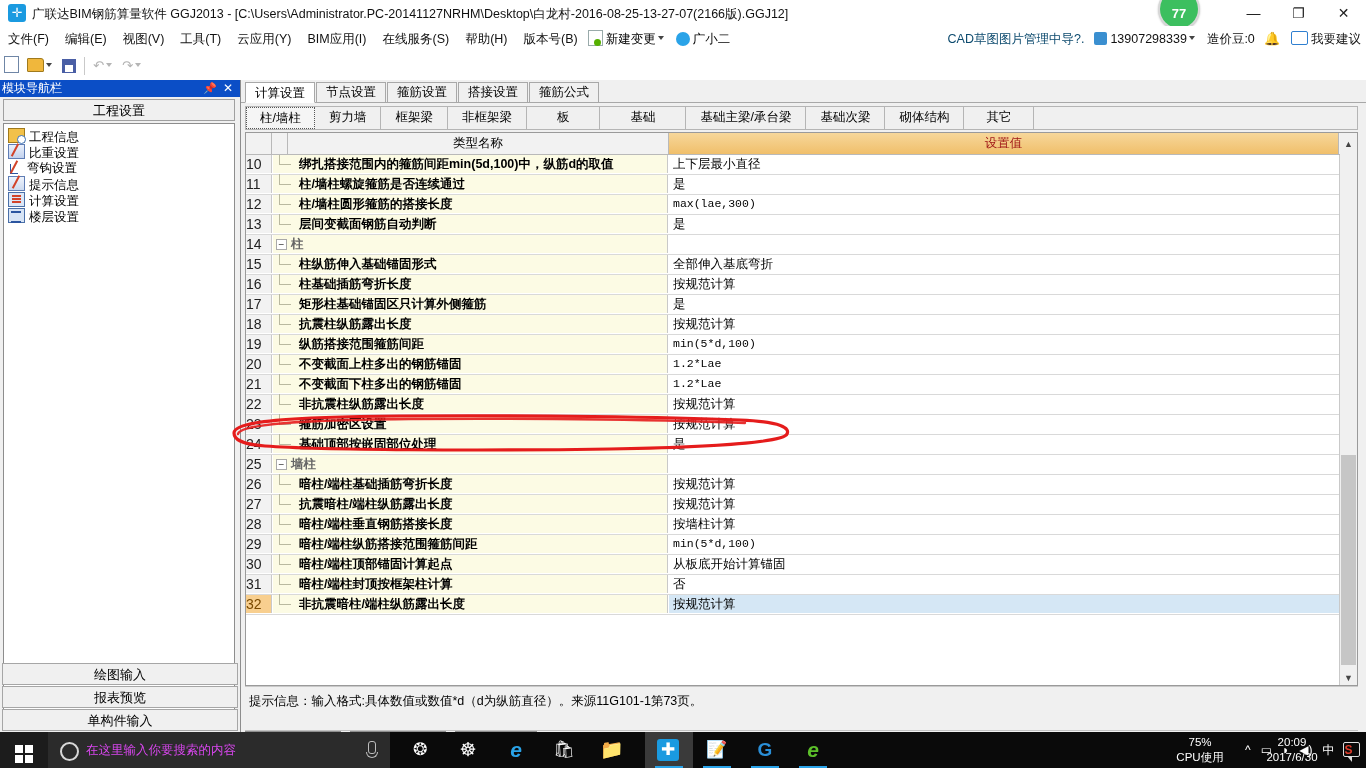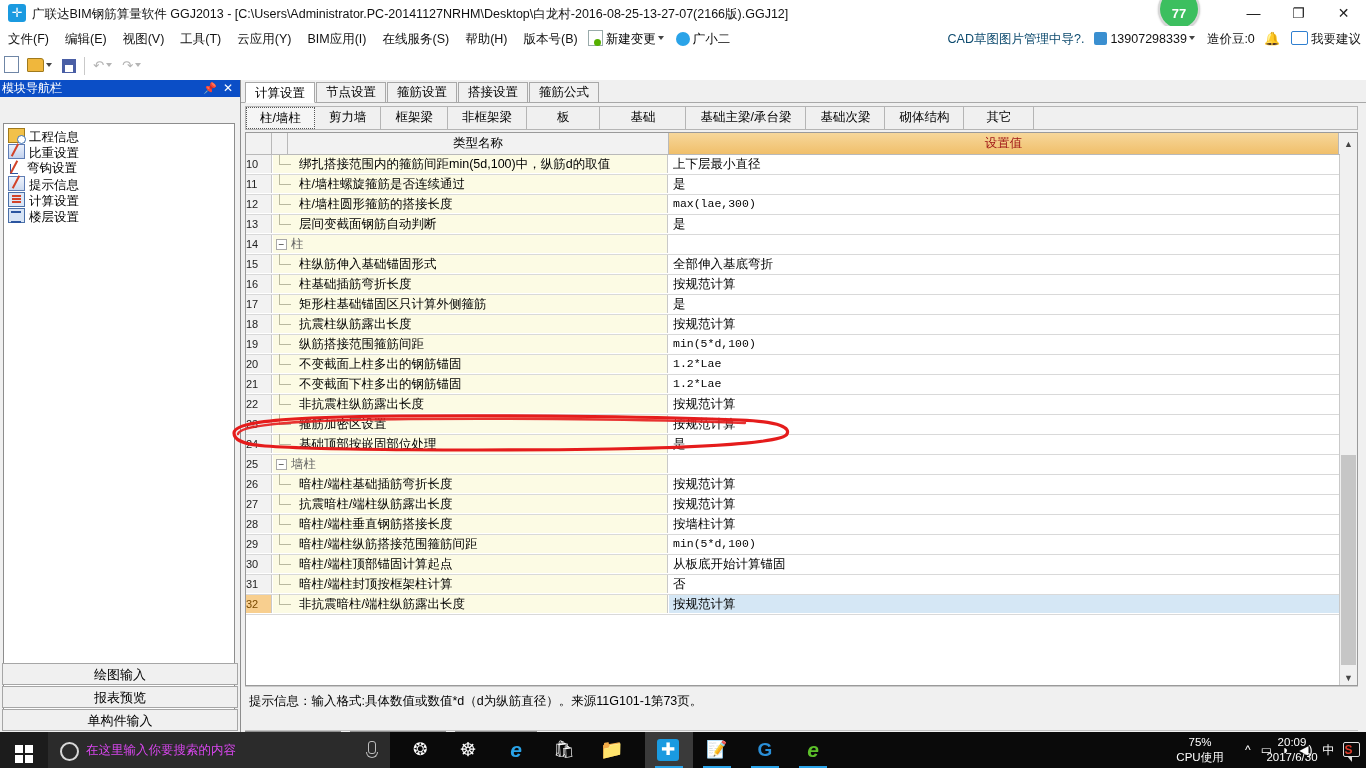--- a/index.html
+++ b/index.html
@@ -139,26 +139,26 @@
   .gh{position:absolute;top:0;height:22px;line-height:21px;text-align:center;font-size:12.5px;
       border-right:1px solid #b9b9b9;border-bottom:1px solid #b9b9b9;box-sizing:border-box;}
   #gh-num{left:0;width:26px;background:#f2f2f2;}
   #gh-gap{left:26px;width:16px;background:#f2f2f2;}
   #gh-name{left:42px;width:381px;background:#f2f2f2;}
   #gh-val{left:423px;width:670px;background:linear-gradient(#f7d79a,#f0bf6b);color:#a01818;}
   #gh-tail{left:1093px;width:18px;background:#f2f2f2;border-right:none;}
   #rows{position:absolute;left:0;top:22px;width:1093px;height:532px;overflow:hidden;}
   .row{height:19px;position:relative;border-bottom:1px solid #d9d9d9;}
   .r-num{position:absolute;left:0;top:0;width:26px;height:18px;line-height:18px;text-align:right;
-    padding-right:20px;box-sizing:border-box;font-size:11px;background:#f2f2f2;
+    padding-right:20px;box-sizing:border-box;font-size:14px;background:#f2f2f2;
     border-right:1px solid #c9c9c9;color:#222;}
   .r-num.cur{background:#f8cf8f;color:#7a4a00;}
   .r-tree{position:absolute;left:27px;top:0;width:395px;height:18px;background:#fcfbe4;
     border-right:1px solid #c9c9c9;box-sizing:border-box;}
-  .r-name{position:absolute;left:0;top:0;height:26px;line-height:18px;font-size:12.5px;white-space:nowrap;}
+  .r-name{position:absolute;left:0;top:0;height:26px;line-height:18px;font-size:12.5px;white-space:nowrap;font-weight:bold;}
   .dash{position:absolute;left:6px;top:9px;width:12px;height:1px;background:#b9b9a0;}
   .vline{position:absolute;left:6px;top:-1px;width:1px;height:10px;background:#b9b9a0;}
   .expander{position:absolute;left:3px;top:4px;width:11px;height:11px;border:1px solid #a9a9a9;background:#fff;
     font-size:10px;line-height:9px;text-align:center;color:#333;box-sizing:border-box;}
   .r-val{position:absolute;left:423px;top:0;width:670px;height:18px;line-height:18px;
     font-size:12.5px;padding-left:4px;box-sizing:border-box;background:#fff;white-space:nowrap;}
   .row.group .r-tree{background:#fcfbe4;}
   .row.group .r-name{color:#666;padding-left:18px;}
   .row.group .r-val{background:#fff;}
   .row.sel .r-val{background:#d5e7f5;}
@@ -248,20 +248,21 @@
   <div class="tb tb-dis">↶<span class="caret caret-dis"></span></div>
   <div class="tb tb-dis">↷<span class="caret caret-dis"></span></div>
 </div>
 
 <div id="leftpanel">
   <div id="lp-title">
     <span>模块导航栏</span>
     <span id="lp-pin">📌</span>
     <span id="lp-close">✕</span>
   </div>
+  <div id="lp-header">工程设置</div>
   <div id="lp-list">
     <div class="lp-item" style="margin-top:4px">
       <span class="lpi-ico i1"></span><span>工程信息</span>
     </div>
     <div class="lp-item">
       <span class="lpi-ico i2"></span><span>比重设置</span>
     </div>
     <div class="lp-item">
       <span class="lpi-ico i3"></span><span>弯钩设置</span>
     </div>

